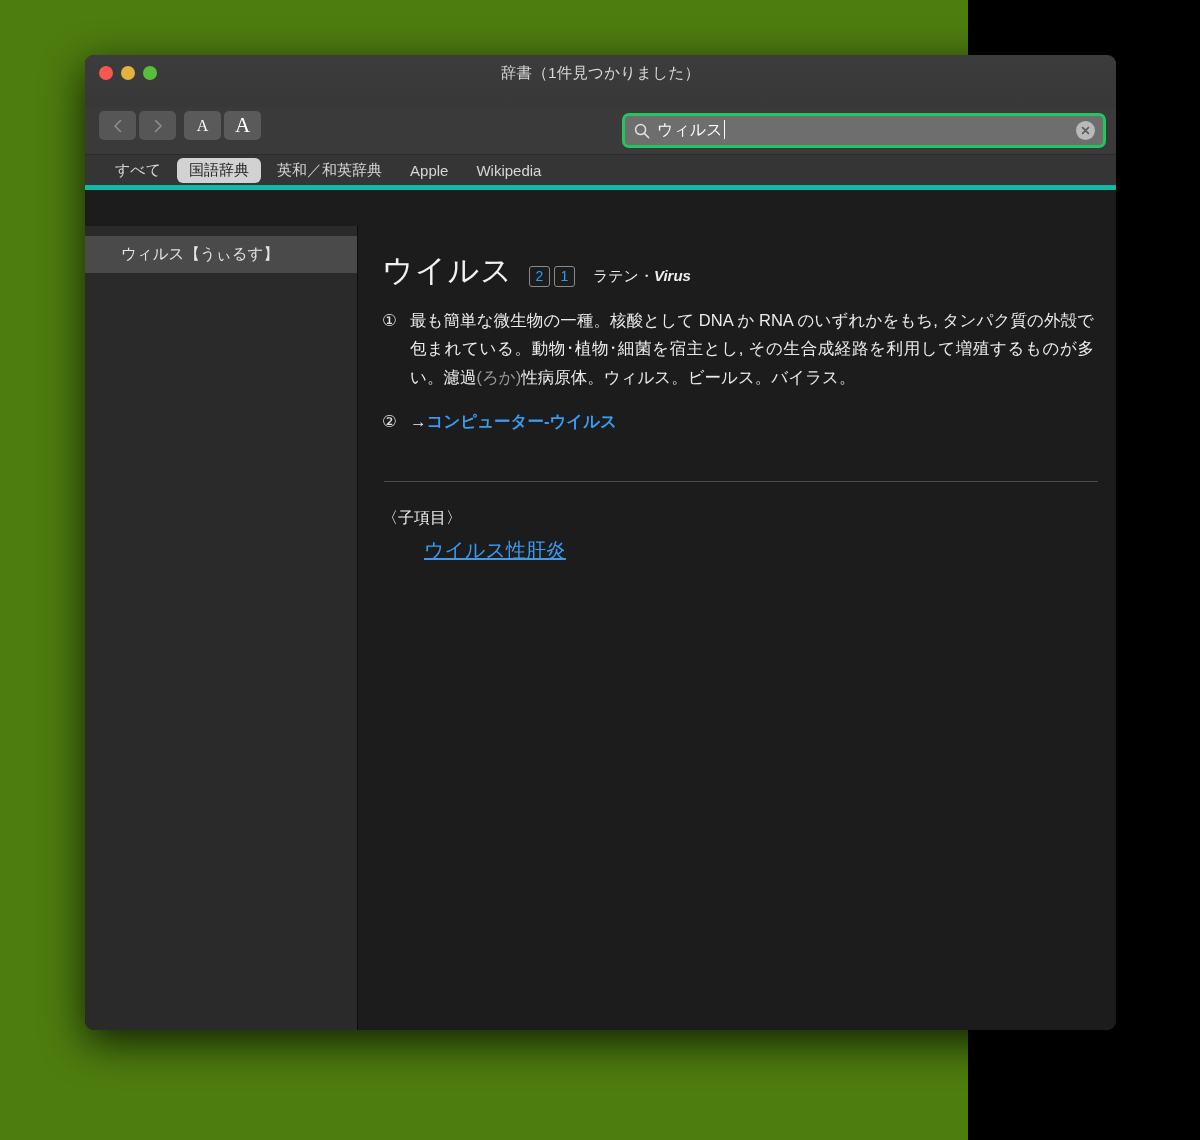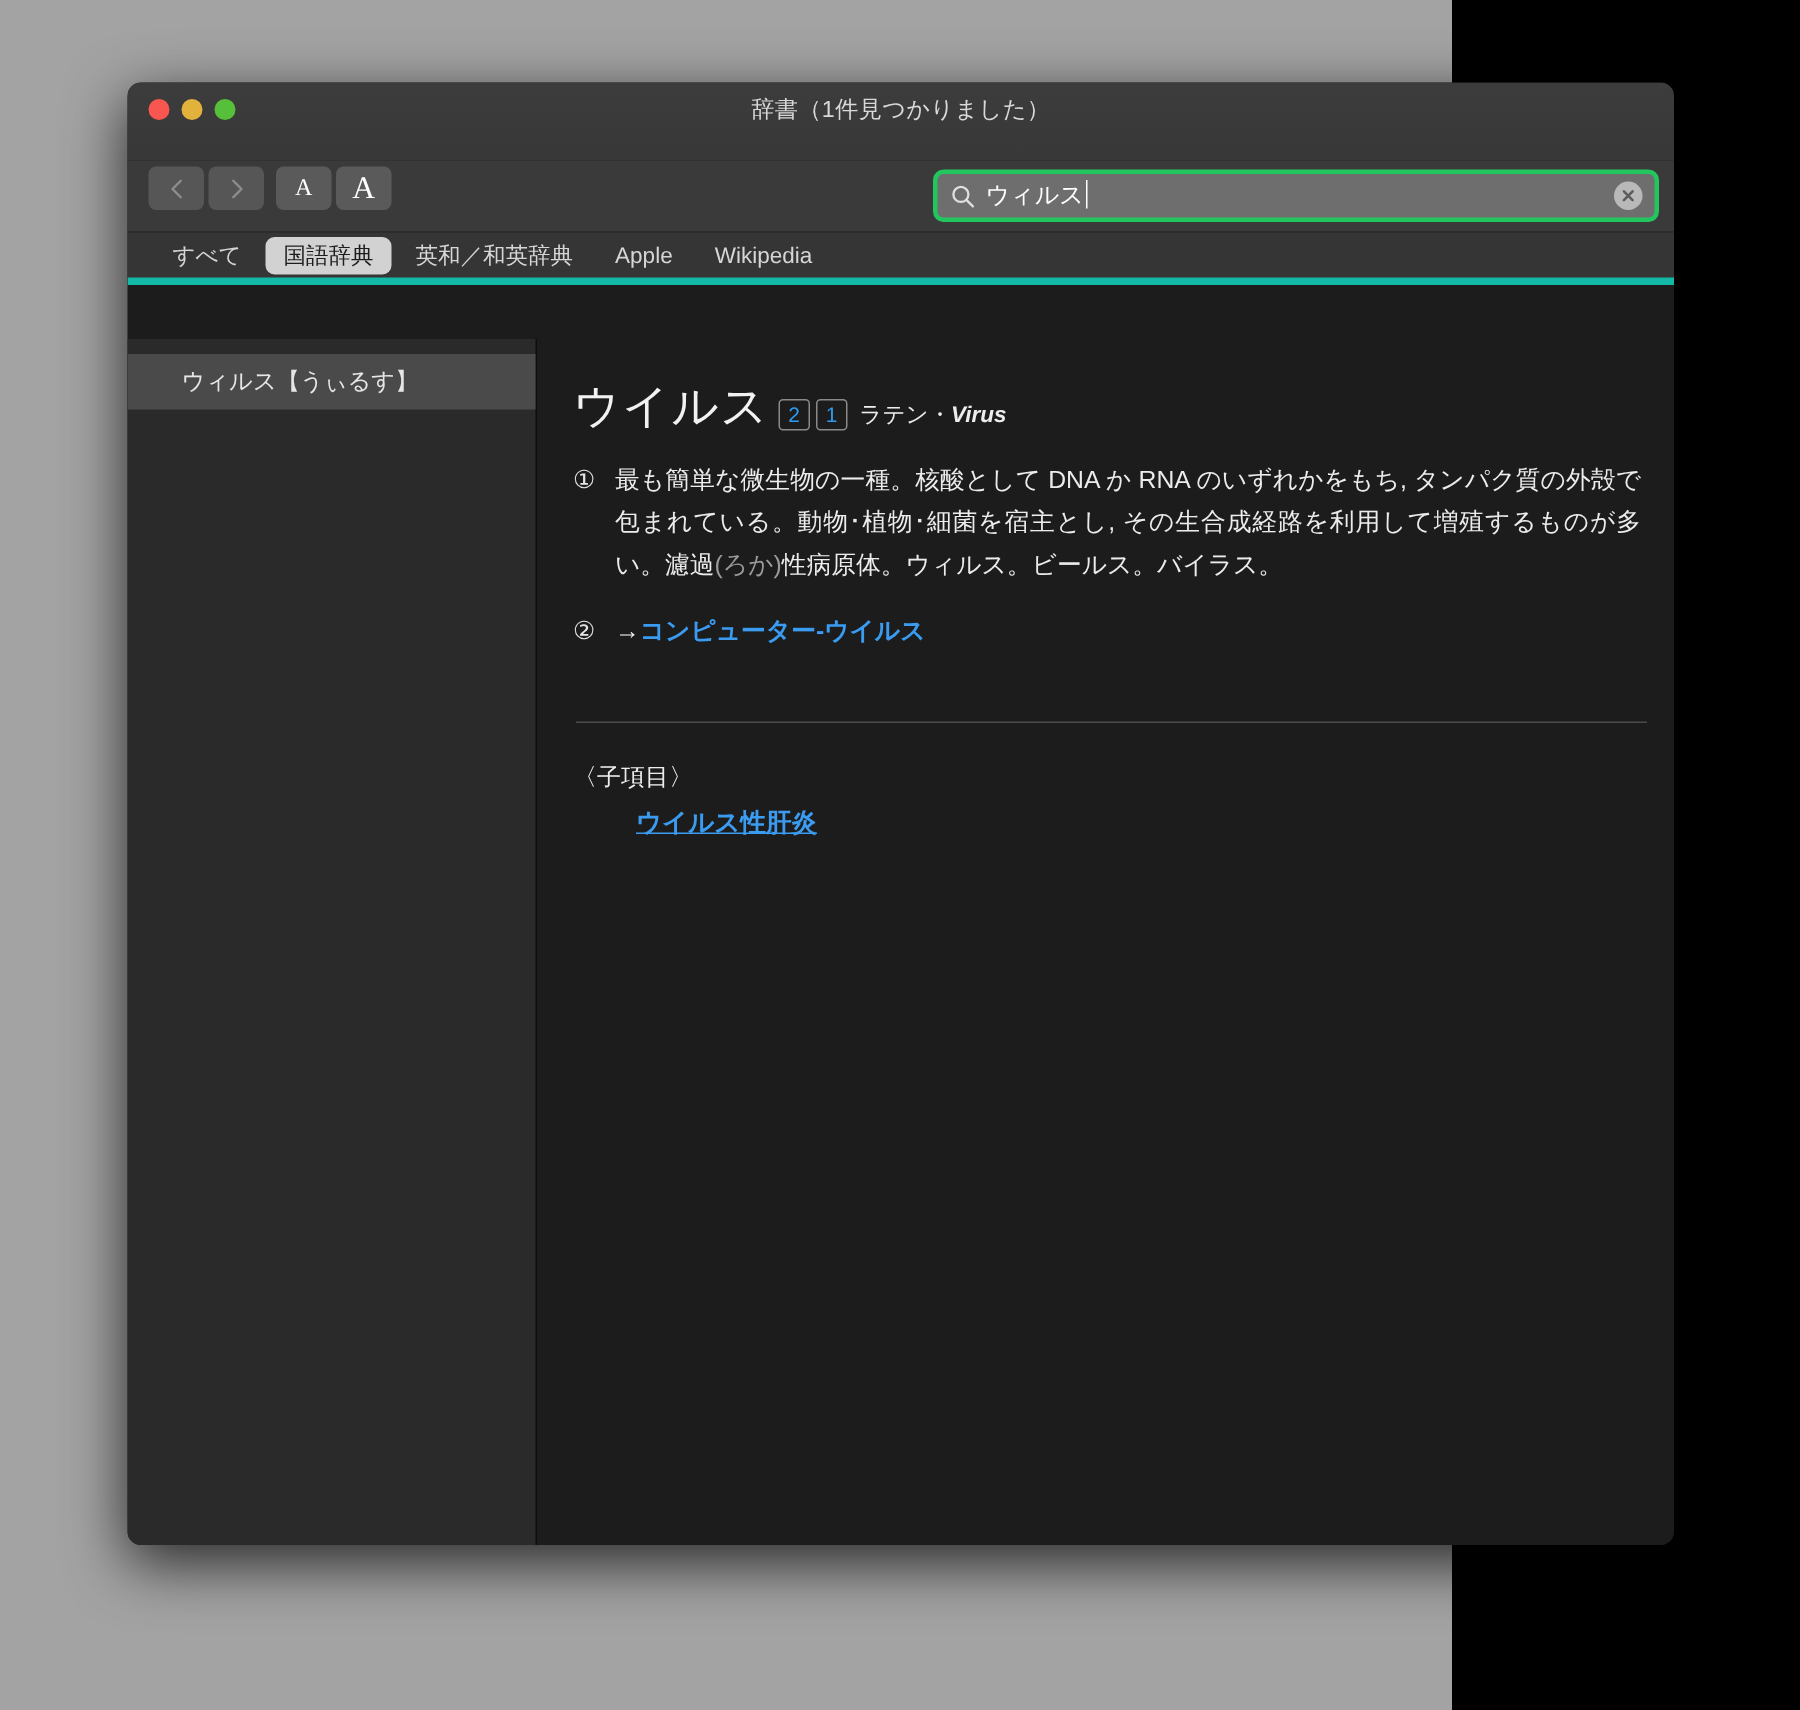--- a/index.html
+++ b/index.html
@@ -2,21 +2,21 @@
 <html><head>
 <meta charset="utf-8">
 <style>
   * { box-sizing: border-box; margin: 0; padding: 0; }
   html, body {
     width: 1200px; height: 1140px;
     background: #000000;
     font-family: "Liberation Sans", "DejaVu Sans", sans-serif;
     overflow: hidden;
   }
-  .desktop { position: relative; width: 968px; height: 1140px; background: #a3a3a3; }
+  .desktop { position: relative; width: 968px; height: 1140px; background: #4d7c0f; }
 
   .window {
     position: absolute;
     left: 85px; top: 55px;
     width: 1031px; height: 975px;
     border-radius: 9px;
     overflow: hidden;
     background: #1c1c1c;
     box-shadow: 0 12px 40px rgba(0,0,0,0.75);
     display: flex; flex-direction: column;
@@ -140,21 +140,21 @@
 
   .content {
     flex: 1 1 auto;
     background: #1c1c1c;
     padding: 24px 22px 0 24px;
     overflow: hidden;
     color: #e9e9e9;
   }
 
   .entry-head {
-    display: flex; align-items: baseline; 
+    display: flex; align-items: baseline; gap: 10px;
     margin-bottom: 14px;
   }
   .headword { font-size: 31px; color: #f2f2f2; letter-spacing: 1px; }
   .sense-badges { display: flex; gap: 4px; margin-left: 6px; }
   .badge {
     display: inline-flex; align-items: center; justify-content: center;
     min-width: 21px; height: 21px;
     border: 1px solid #8a8a8a;
     border-radius: 3px;
     color: #2f9bf0;
@@ -187,21 +187,21 @@
   .sense.second { margin-top: 16px; }
 
   .divider {
     height: 1px;
     background: #4a4a4a;
     margin: 45px 2px 26px 2px;
     width: 714px;
   }
   .sub-title { font-size: 16px; color: #ededed; margin-bottom: 8px; }
   .sub-list { padding-left: 42px; }
-  .sub-link { font-size: 17px; color: #3a9bf0; font-weight: bold; }
+  .sub-link { font-size: 20px; color: #3a9bf0; font-weight: normal; }
 </style>
 </head>
 <body>
 
 <div class="desktop">
 
   <div class="window">
 
     <div class="titlebar">
       <div class="traffic">

